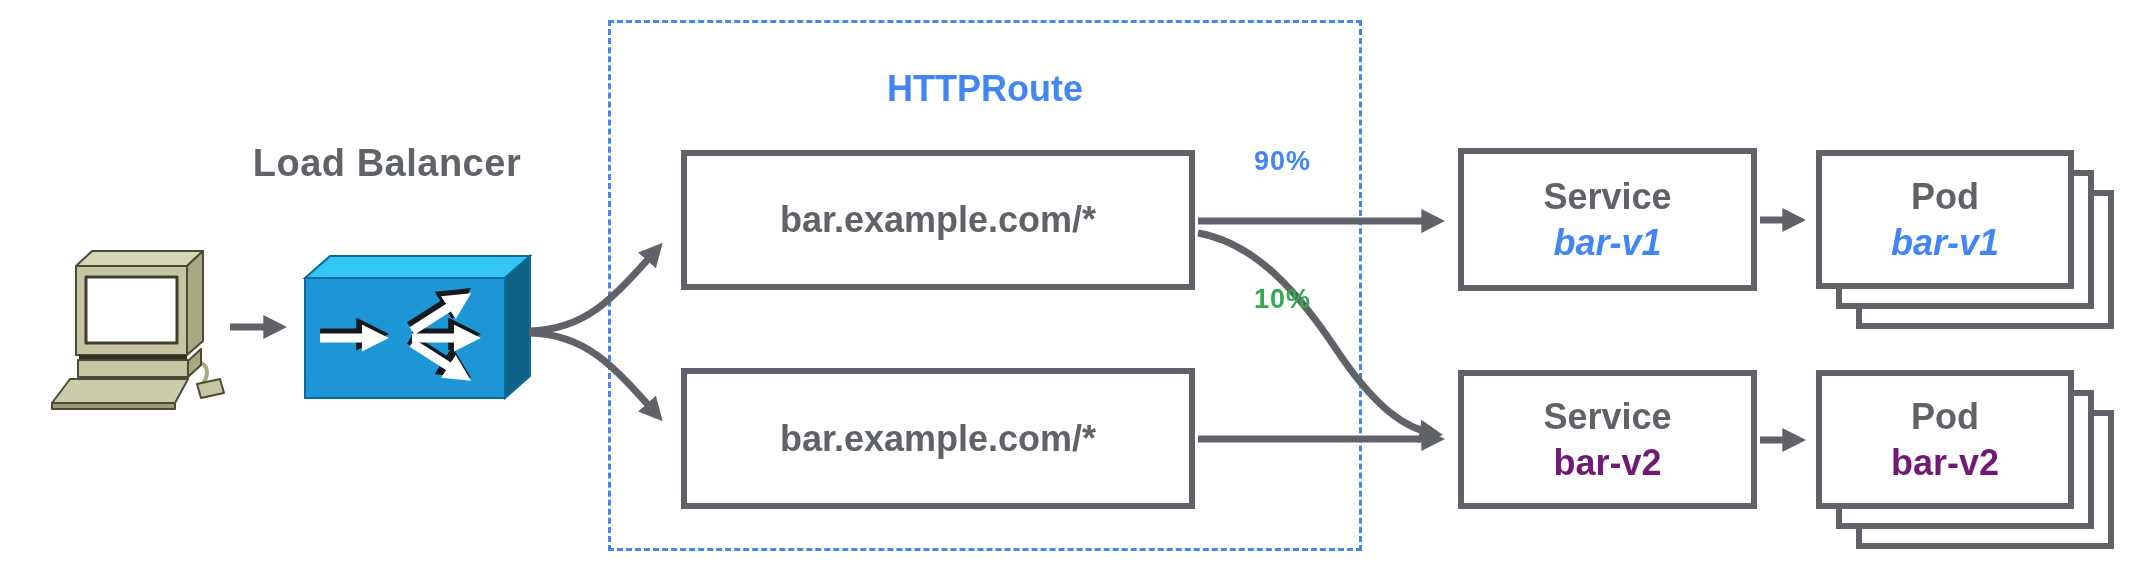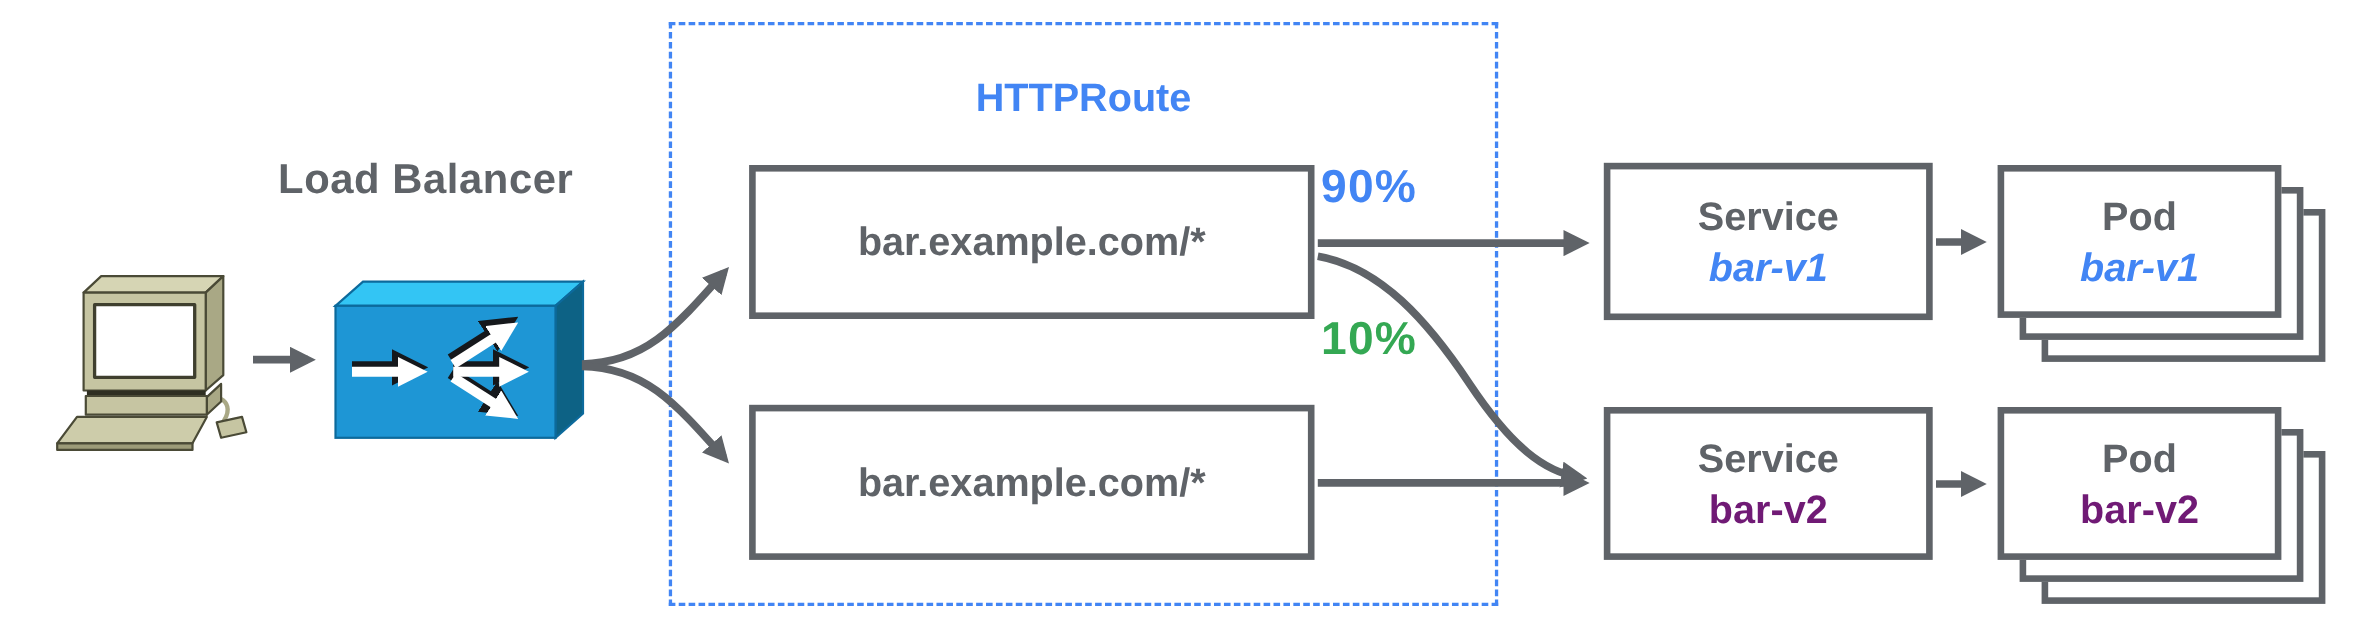--- a/index.html
+++ b/index.html
@@ -34,22 +34,22 @@
   .pod-1{left:1816px;top:150px;width:258px;height:139px;}
   .pod-2{left:1816px;top:370px;width:258px;height:139px;}
   .pod-layer{
     position:absolute;background:#ffffff;border:6px solid #5F6368;
   }
   .pod-1-l2{left:1836px;top:170px;width:258px;height:139px;z-index:2;}
   .pod-1-l3{left:1856px;top:190px;width:258px;height:139px;z-index:1;}
   .pod-2-l2{left:1836px;top:390px;width:258px;height:139px;z-index:2;}
   .pod-2-l3{left:1856px;top:410px;width:258px;height:139px;z-index:1;}
   .pct{
-    position:absolute;width:110px;z-index:4;text-align:left;
-    font-size:42px;font-weight:bold;letter-spacing:1px;
+    position:absolute;width:110px;z-index:4;text-align:right;
+    font-size:27px;font-weight:bold;letter-spacing:1px;
   }
   .pct-90{left:1201px;top:146px;color:#4285F4;}
   .pct-10{left:1201px;top:284px;color:#34A853;}
   .text-blue{color:#4285F4;font-style:italic;}
   .text-green{color:#701a75;}
 </style>
 </head>
 <body>
 
 <div class="stage">

